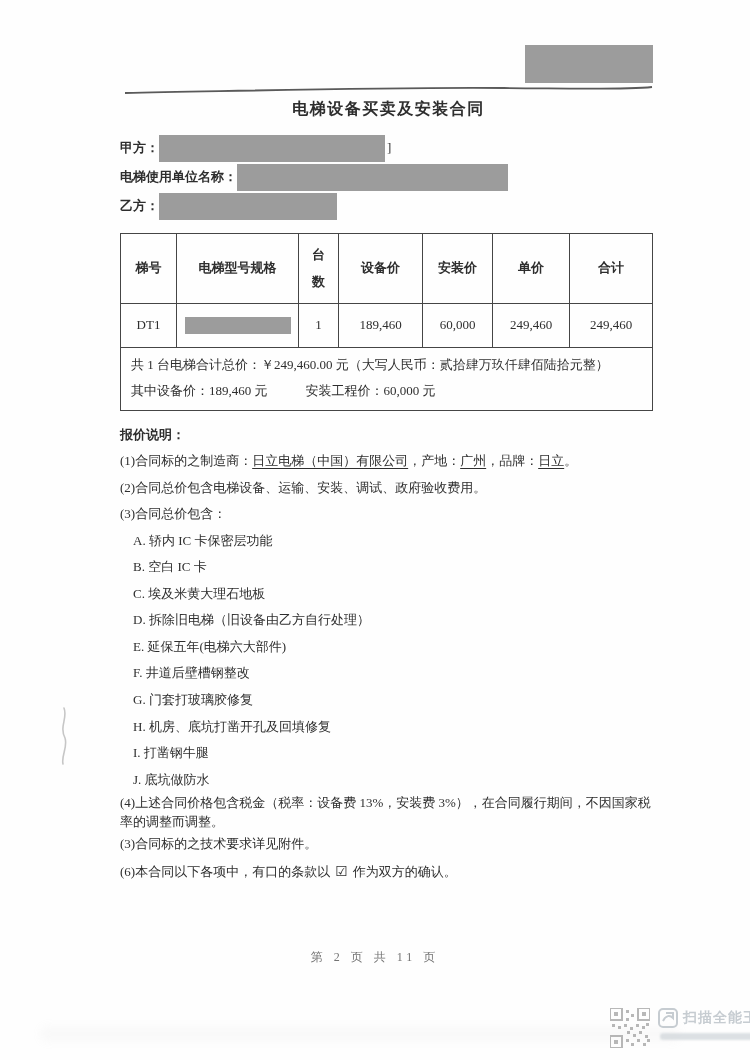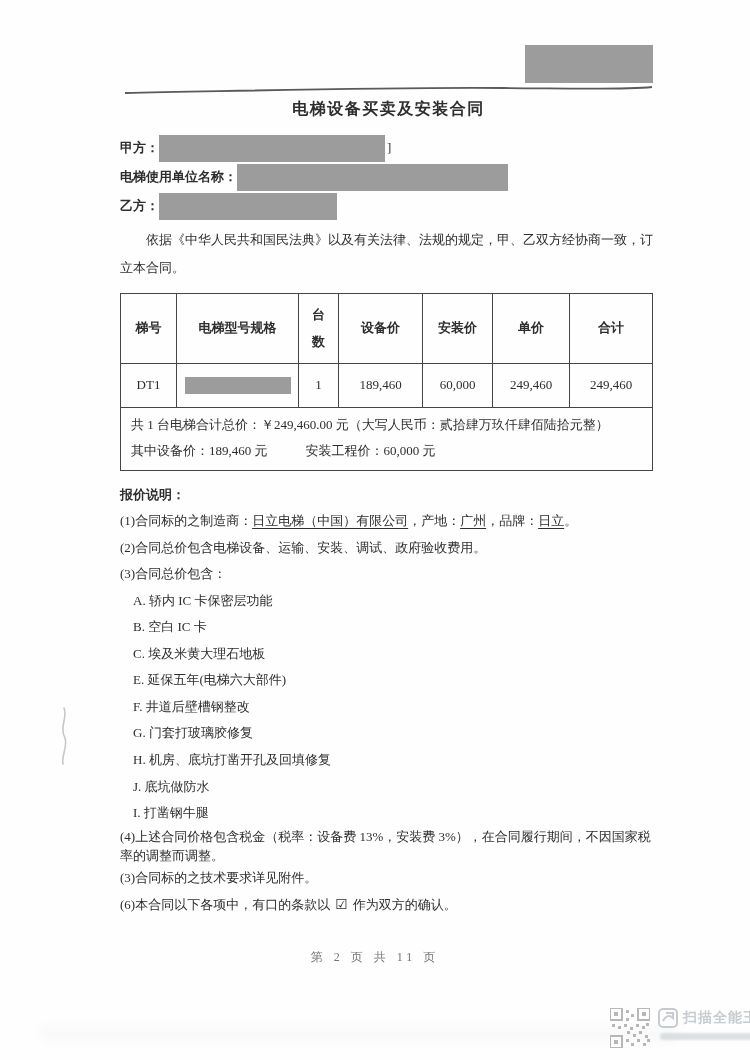--- a/index.html
+++ b/index.html
@@ -78,21 +78,20 @@
     <div class="party-line">
       <span>电梯使用单位名称：</span>
       <span class="redaction r-inline r-unit"></span>
     </div>
 
     <div class="party-line">
       <span>乙方：</span>
       <span class="redaction r-inline r-b"></span>
     </div>
 
-    <p class="intro">依据《中华人民共和国民法典》以及有关法律、法规的规定，甲、乙双方经协商一致，订立本合同。</p>
 
 
     <table class="price">
       <colgroup>
         <col style="width:56px">
           <col style="width:122px">
           <col style="width:40px">
         <col style="width:84px">
           <col style="width:70px">
           <col style="width:77px">
@@ -137,26 +136,27 @@
       <span>(1)合同标的之制造商：</span><span class="u">日立电梯（中国）有限公司</span><span>，产地：</span><span class="u">广州</span><span>，品牌：</span><span class="u">日立</span><span>。</span>
     </div>
     <div class="note">(2)合同总价包含电梯设备、运输、安装、调试、政府验收费用。</div>
     <div class="note">(3)合同总价包含：</div>
 
     <div class="items">
 
     <div class="item">A. 轿内 IC 卡保密层功能</div>
         <div class="item">B. 空白 IC 卡</div>
         <div class="item">C. 埃及米黄大理石地板</div>
+        <div class="item">D. 拆除旧电梯（旧设备由乙方自行处理）</div>
         <div class="item">E. 延保五年(电梯六大部件)</div>
         <div class="item">F. 井道后壁槽钢整改</div>
         <div class="item">G. 门套打玻璃胶修复</div>
         <div class="item">H. 机房、底坑打凿开孔及回填修复</div>
+        <div class="item">I. 打凿钢牛腿</div>
         <div class="item">J. 底坑做防水</div>
-        <div class="item">I. 打凿钢牛腿</div>
       </div>
 
     <div class="note note4">(4)上述合同价格包含税金（税率：设备费 13%，安装费 3%），在合同履行期间，不因国家税率的调整而调整。</div>
     <div class="note">(3)合同标的之技术要求详见附件。</div>
     <div class="note">
       <span>(6)本合同以下各项中，有口的条款以</span><span class="checkbox">☑</span><span>作为双方的确认。</span>
     </div>
 
   </div>
 

